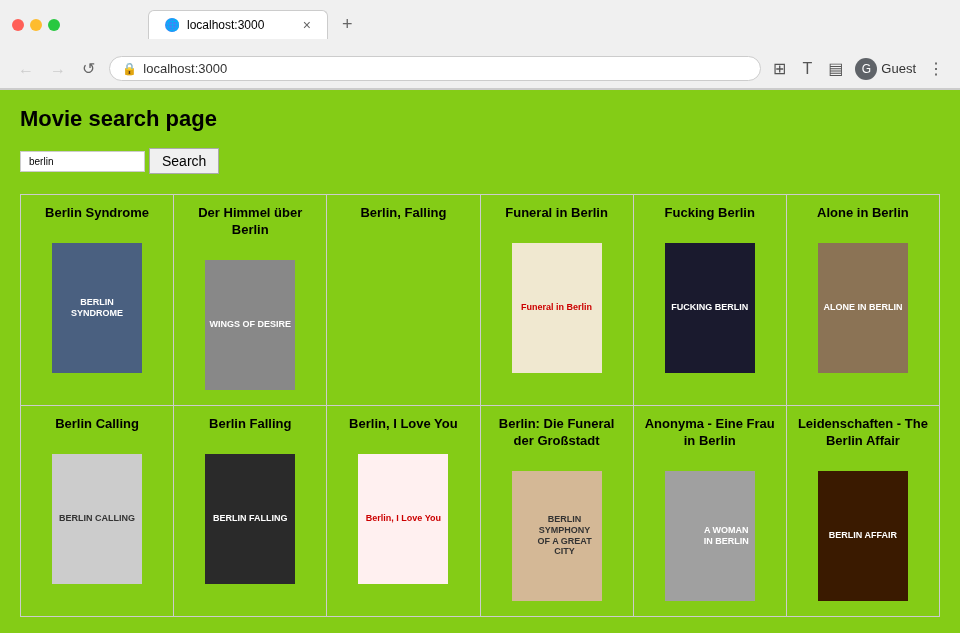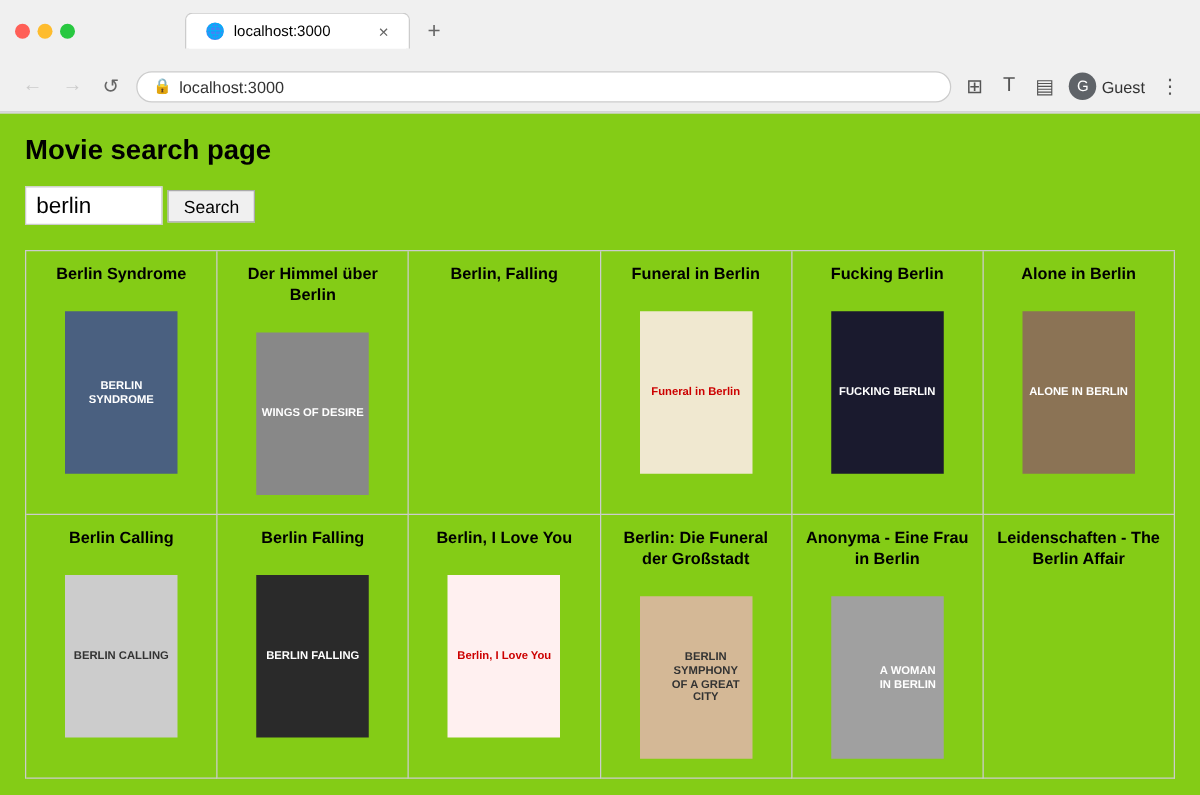--- a/index.html
+++ b/index.html
@@ -157,22 +157,22 @@
     }
     .search-bar {
       display: flex;
       align-items: center;
       gap: 4px;
       margin-bottom: 20px;
     }
     .search-input {
       border: 1px solid #ccc;
       padding: 4px 8px;
-      font-size: 18px;
-      width: 110px;
+      font-size: 10px;
+      width: 125px;
       outline: none;
     }
     .search-button {
       padding: 4px 12px;
       font-size: 14px;
       background: #f0f0f0;
       border: 1px solid #aaa;
       cursor: pointer;
       border-radius: 0;
     }
@@ -349,15 +349,18 @@
         </div>
       </div>
       <div class="movie-cell">
         <div class="movie-title">Anonyma - Eine Frau in Berlin</div>
         <div class="movie-poster">
           <div class="poster-img poster-anonyma">A WOMAN IN BERLIN</div>
         </div>
       </div>
       <div class="movie-cell">
         <div class="movie-title">Leidenschaften - The Berlin Affair</div>
+        <div class="movie-poster">
+          <div class="poster-img poster-leidenschaften">BERLIN AFFAIR</div>
+        </div>
       </div>
     </div>
 </div>
 
 </body></html>

